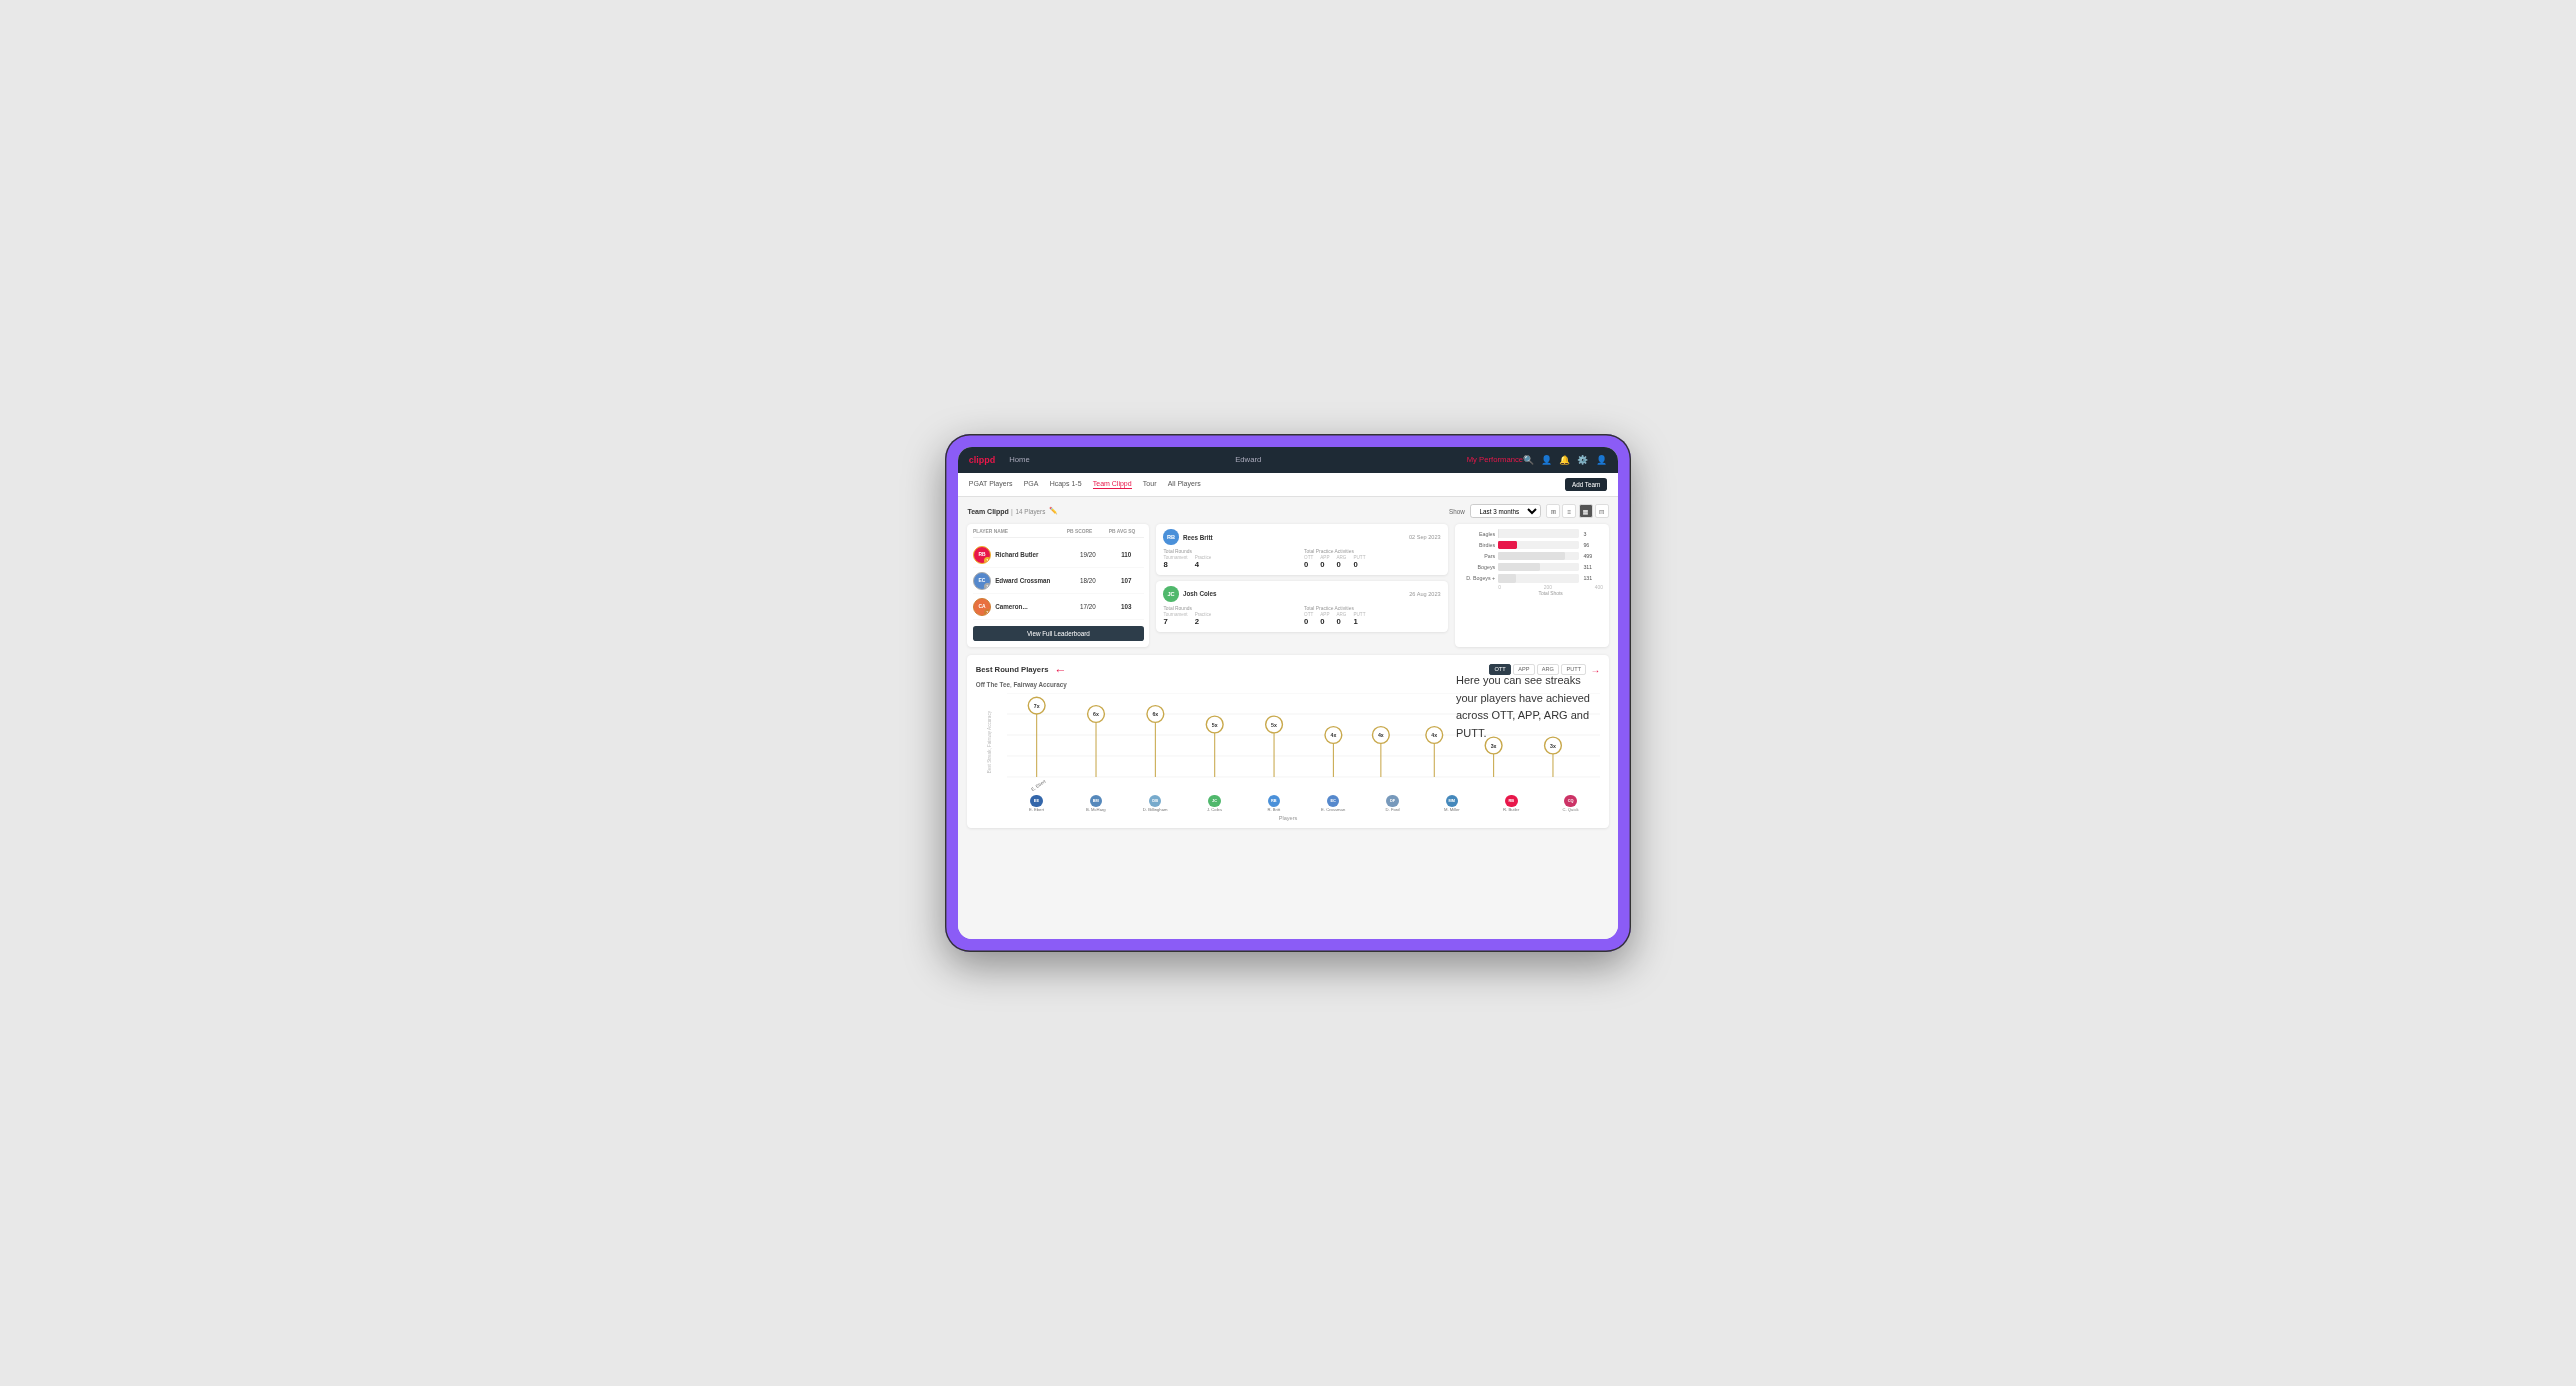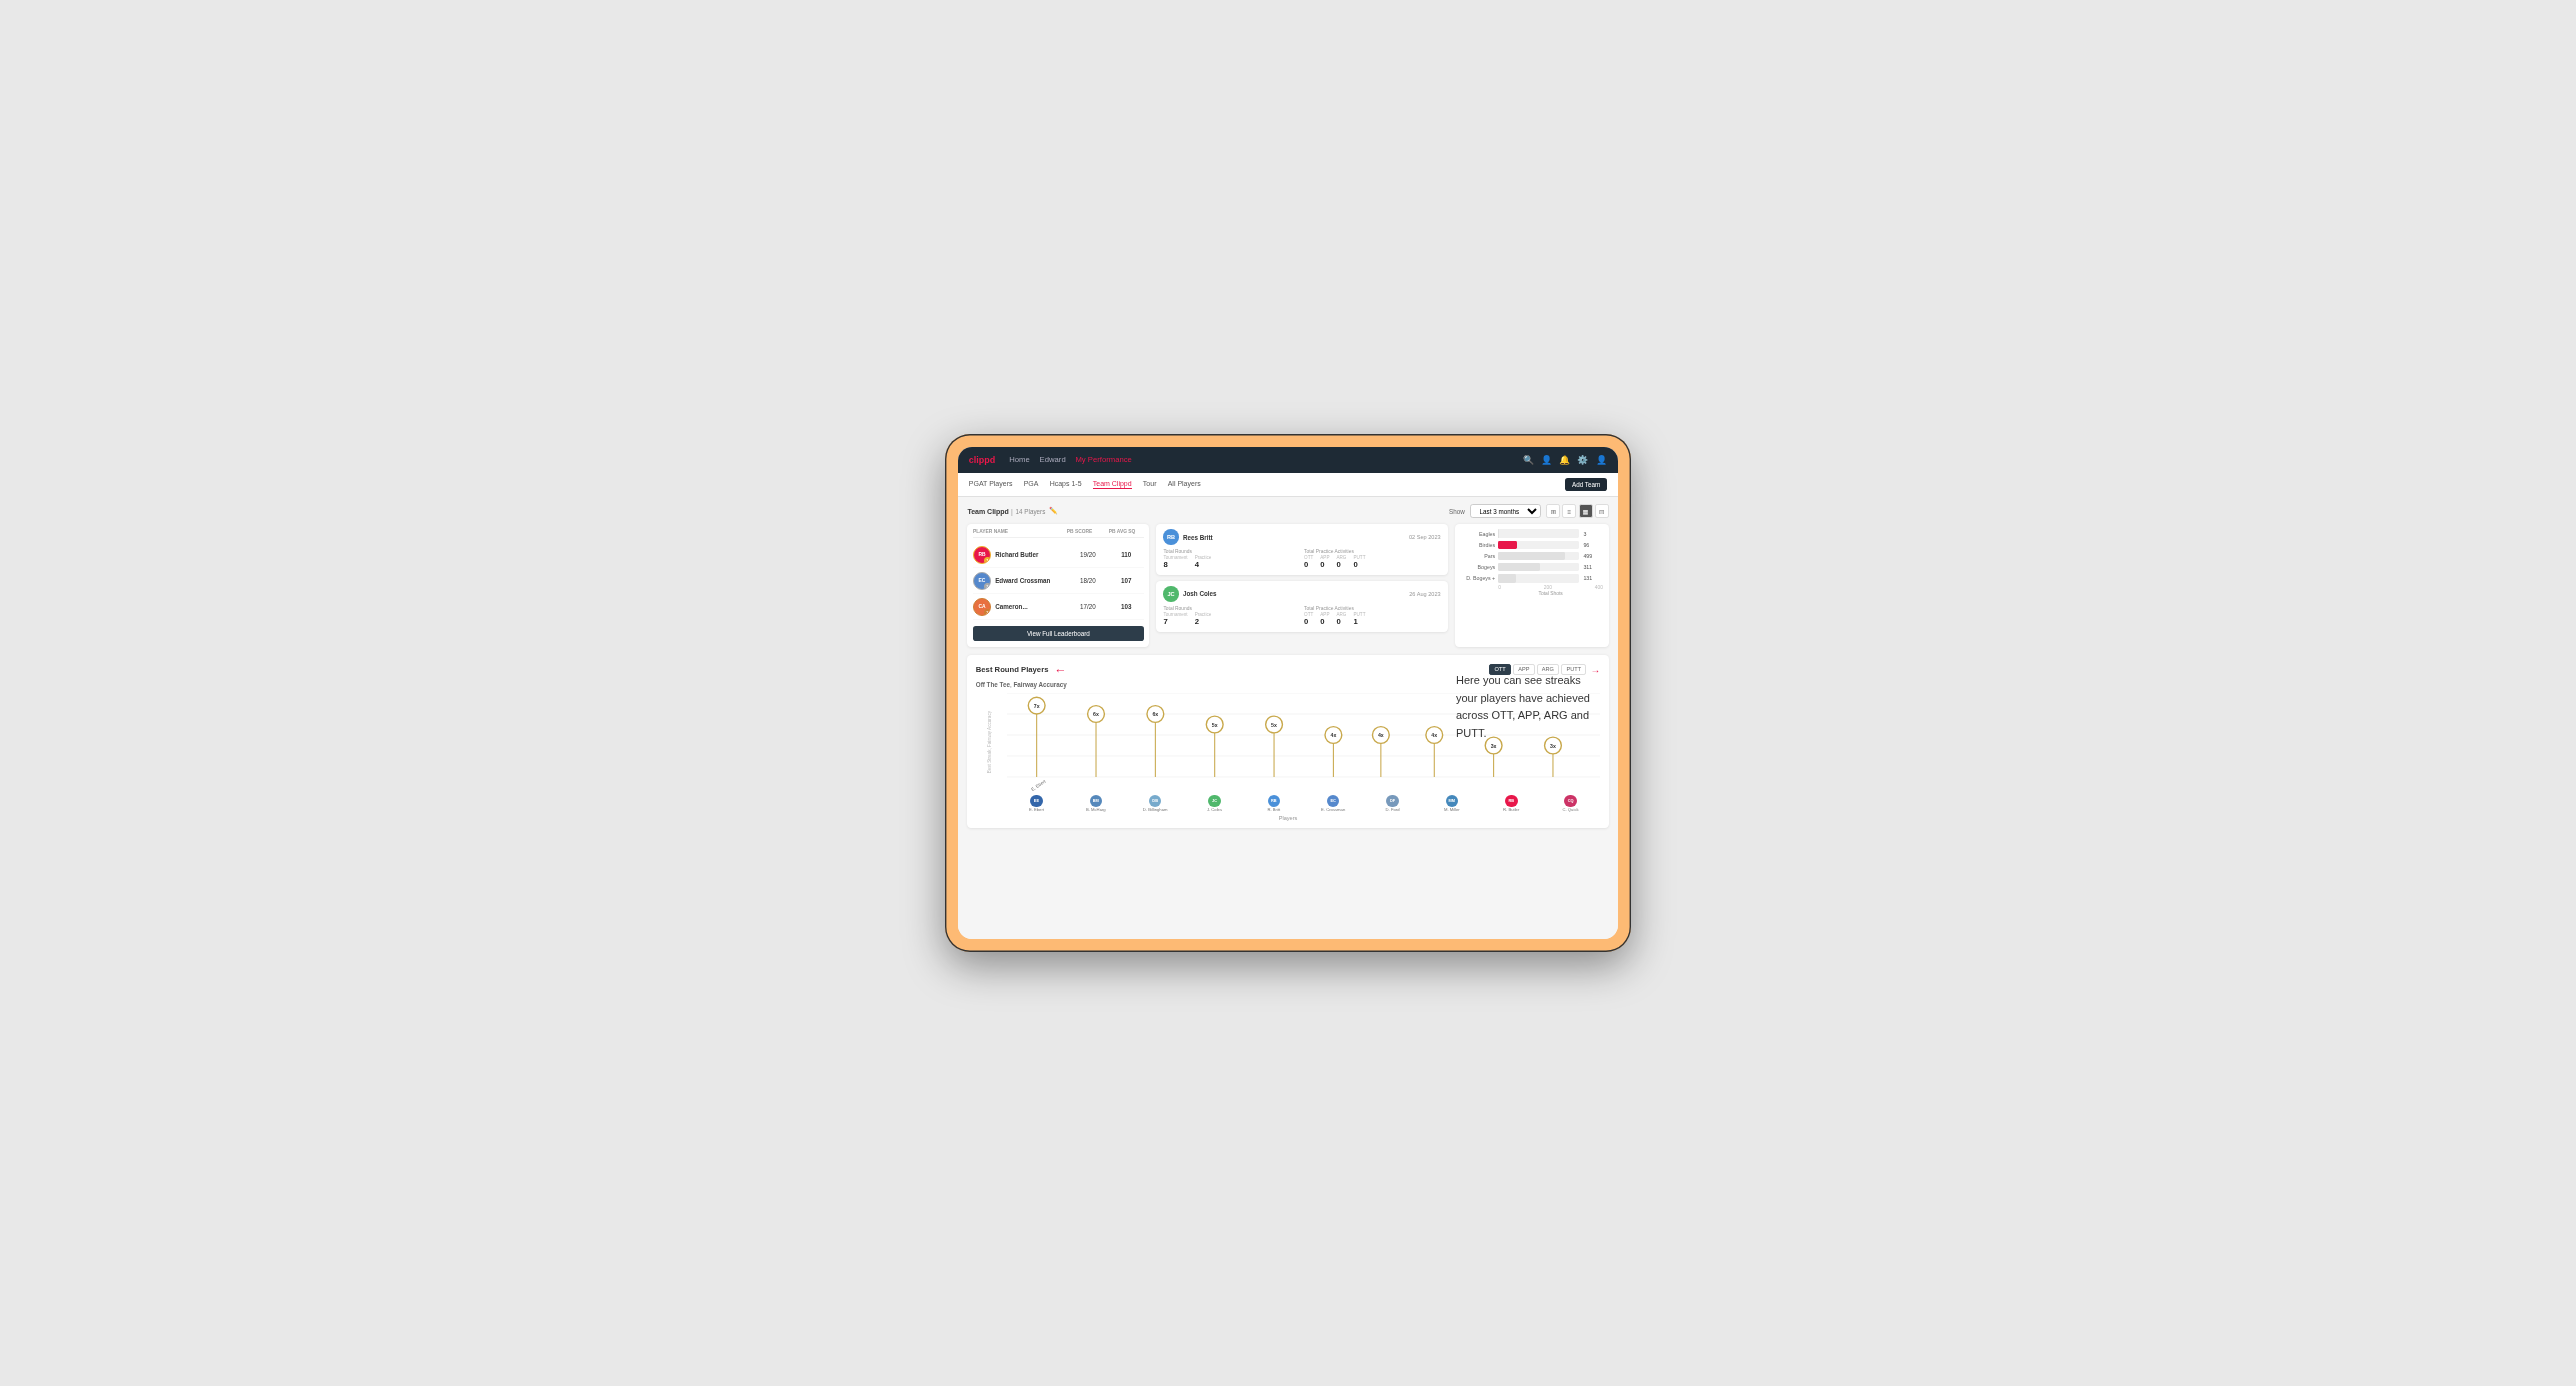--- a/index.html
+++ b/index.html
@@ -8,21 +8,21 @@
       display: flex;
       justify-content: center;
       align-items: center;
       min-height: 100vh;
       font-family: -apple-system, BlinkMacSystemFont, 'Segoe UI', sans-serif;
     }
 
     .tablet-outer {
       width: 686px;
       height: 518px;
-      background: #fdba74;
+      background: #8b5cf6;
       border-radius: 25px;
       padding: 12.6px;
       box-shadow: 0 14px 42px rgba(0,0,0,0.4), inset 0 0 0 1.4px #333;
       position: relative;
     }
     .tablet-screen {
       width: 100%;
       height: 100%;
       background: #f5f5f5;
       border-radius: 14px;
@@ -43,20 +43,21 @@
     .nav-logo {
       color: #e8174a;
       font-weight: 800;
       font-size: 9px;
       margin-right: 14px;
     }
     .nav-links {
       display: flex;
       gap: 9.8px;
       flex: 1;
+      justify-content: space-between;
     }
     .nav-link {
       color: #aab;
       font-size: 7.7px;
       cursor: pointer;
     }
     .nav-link.active { color: #e8174a; }
     .nav-icons {
       display: flex;
       gap: 7px;

